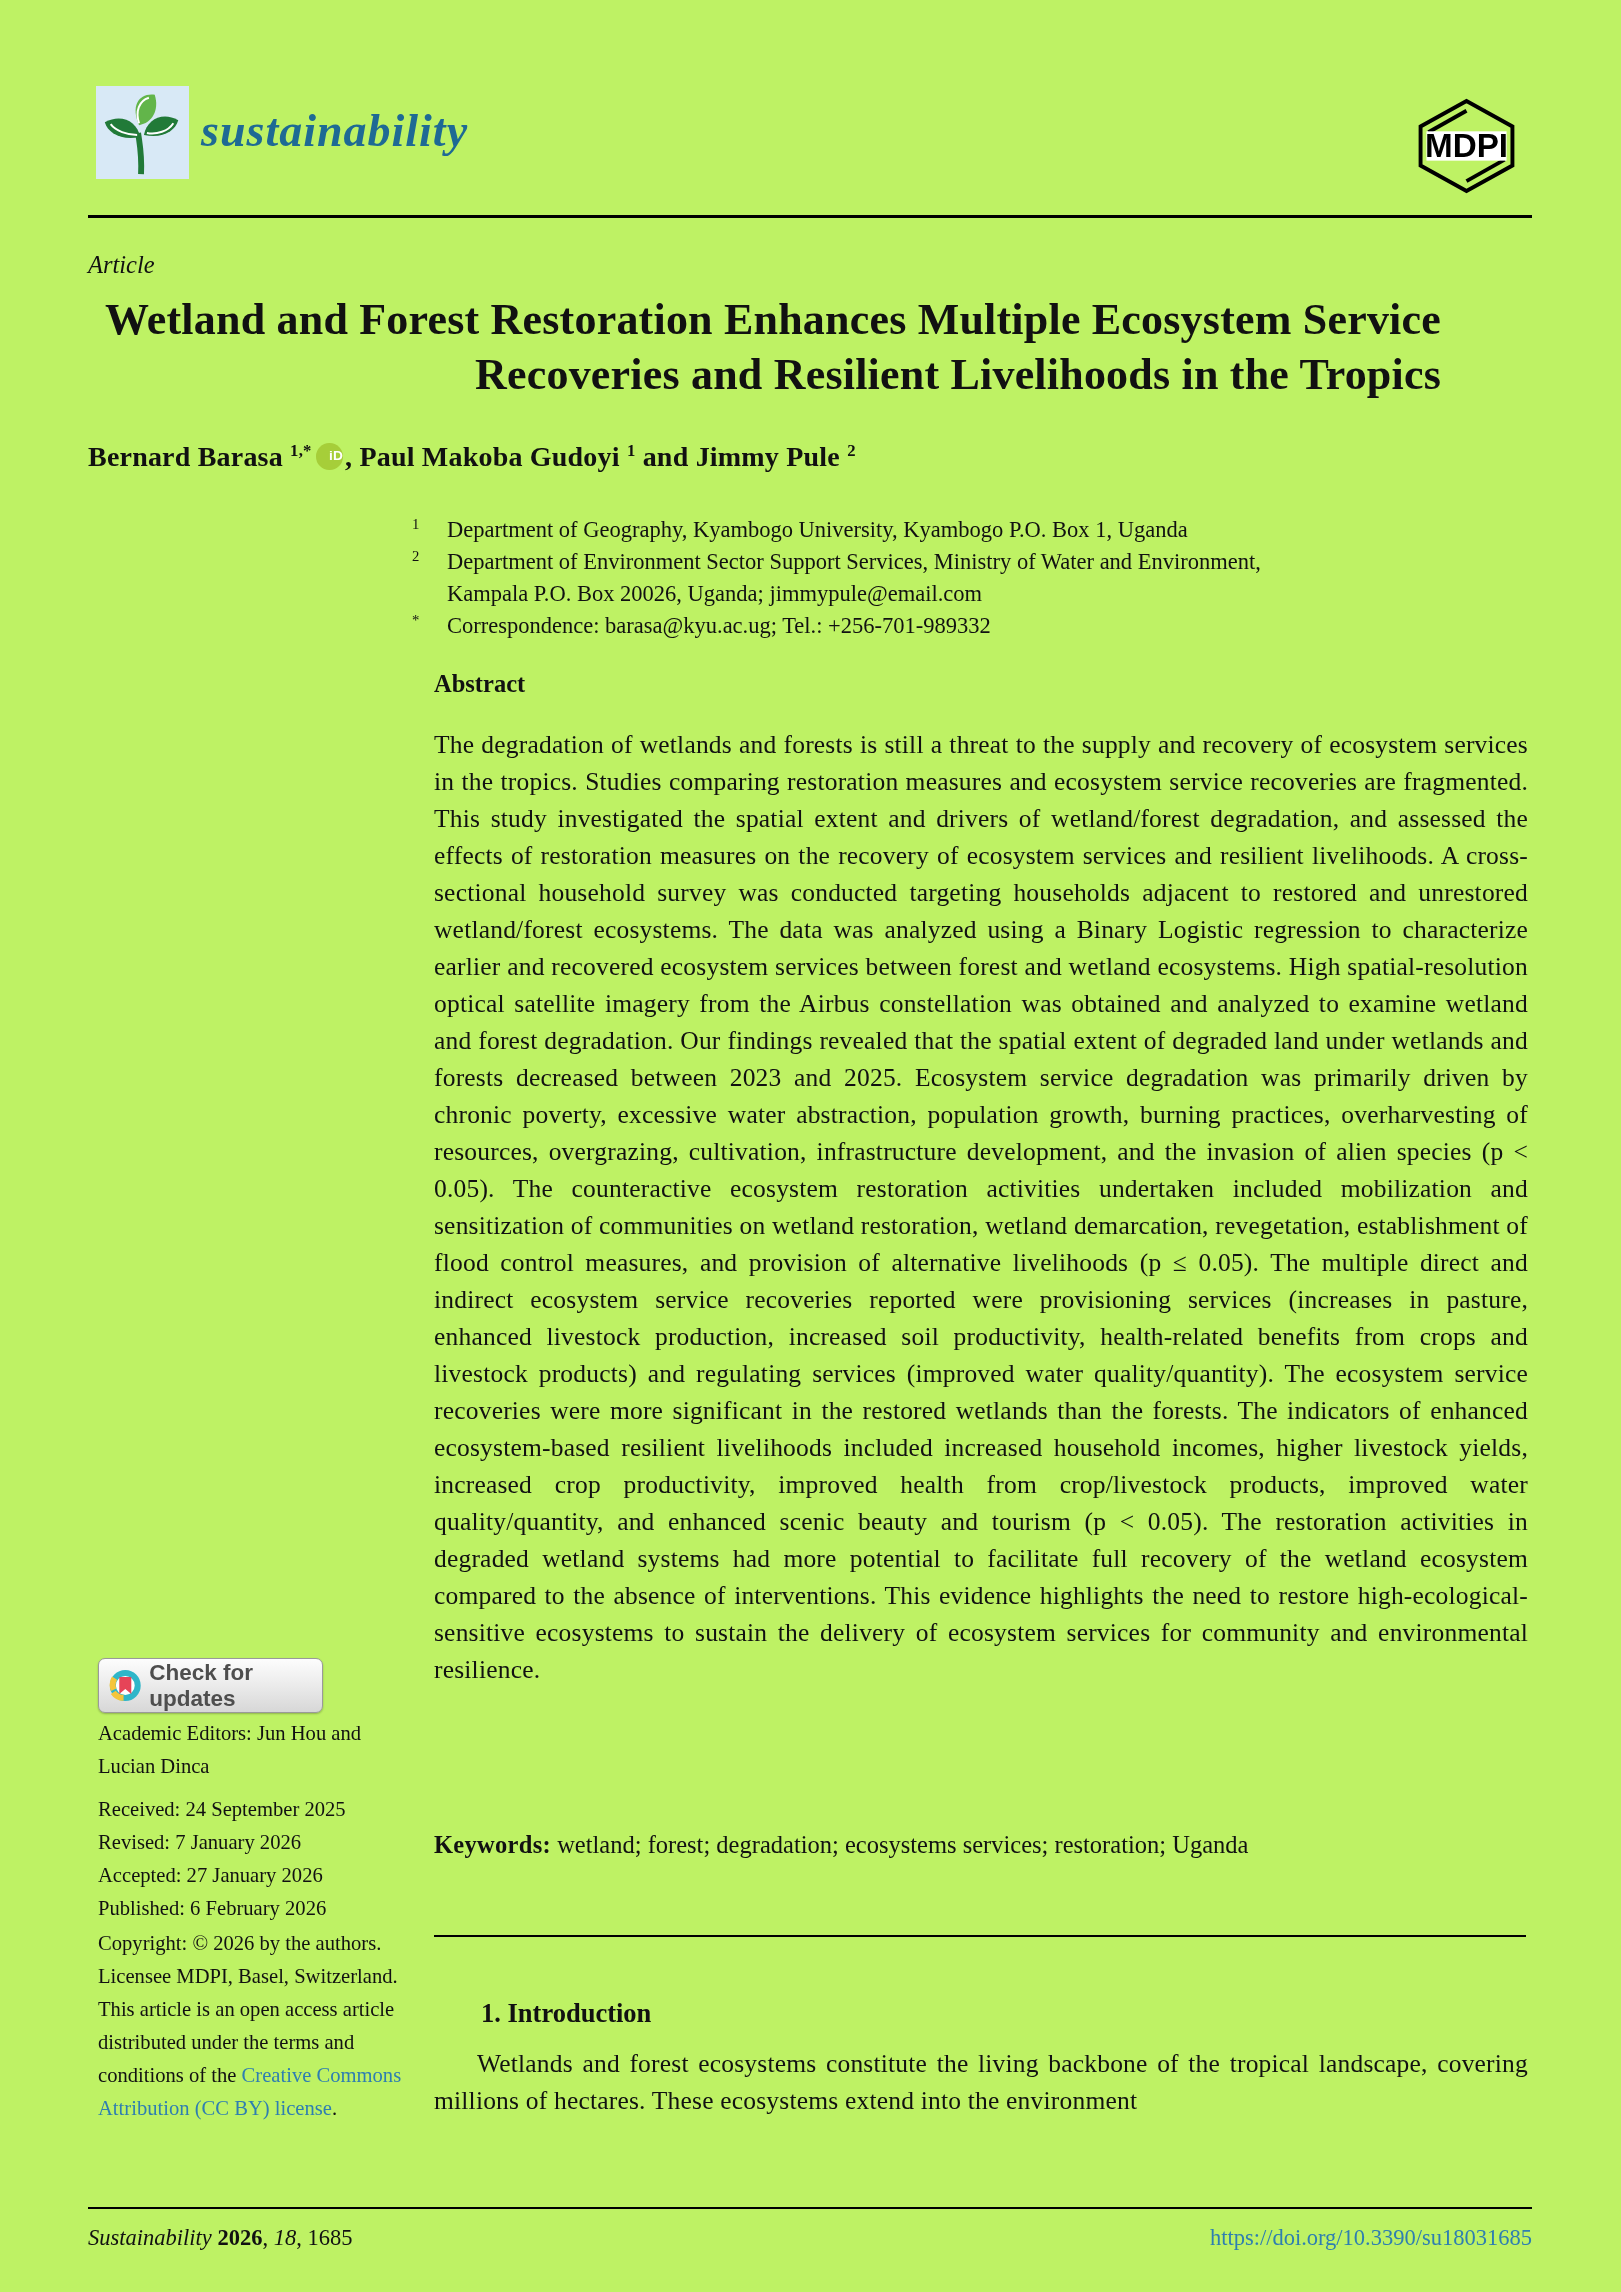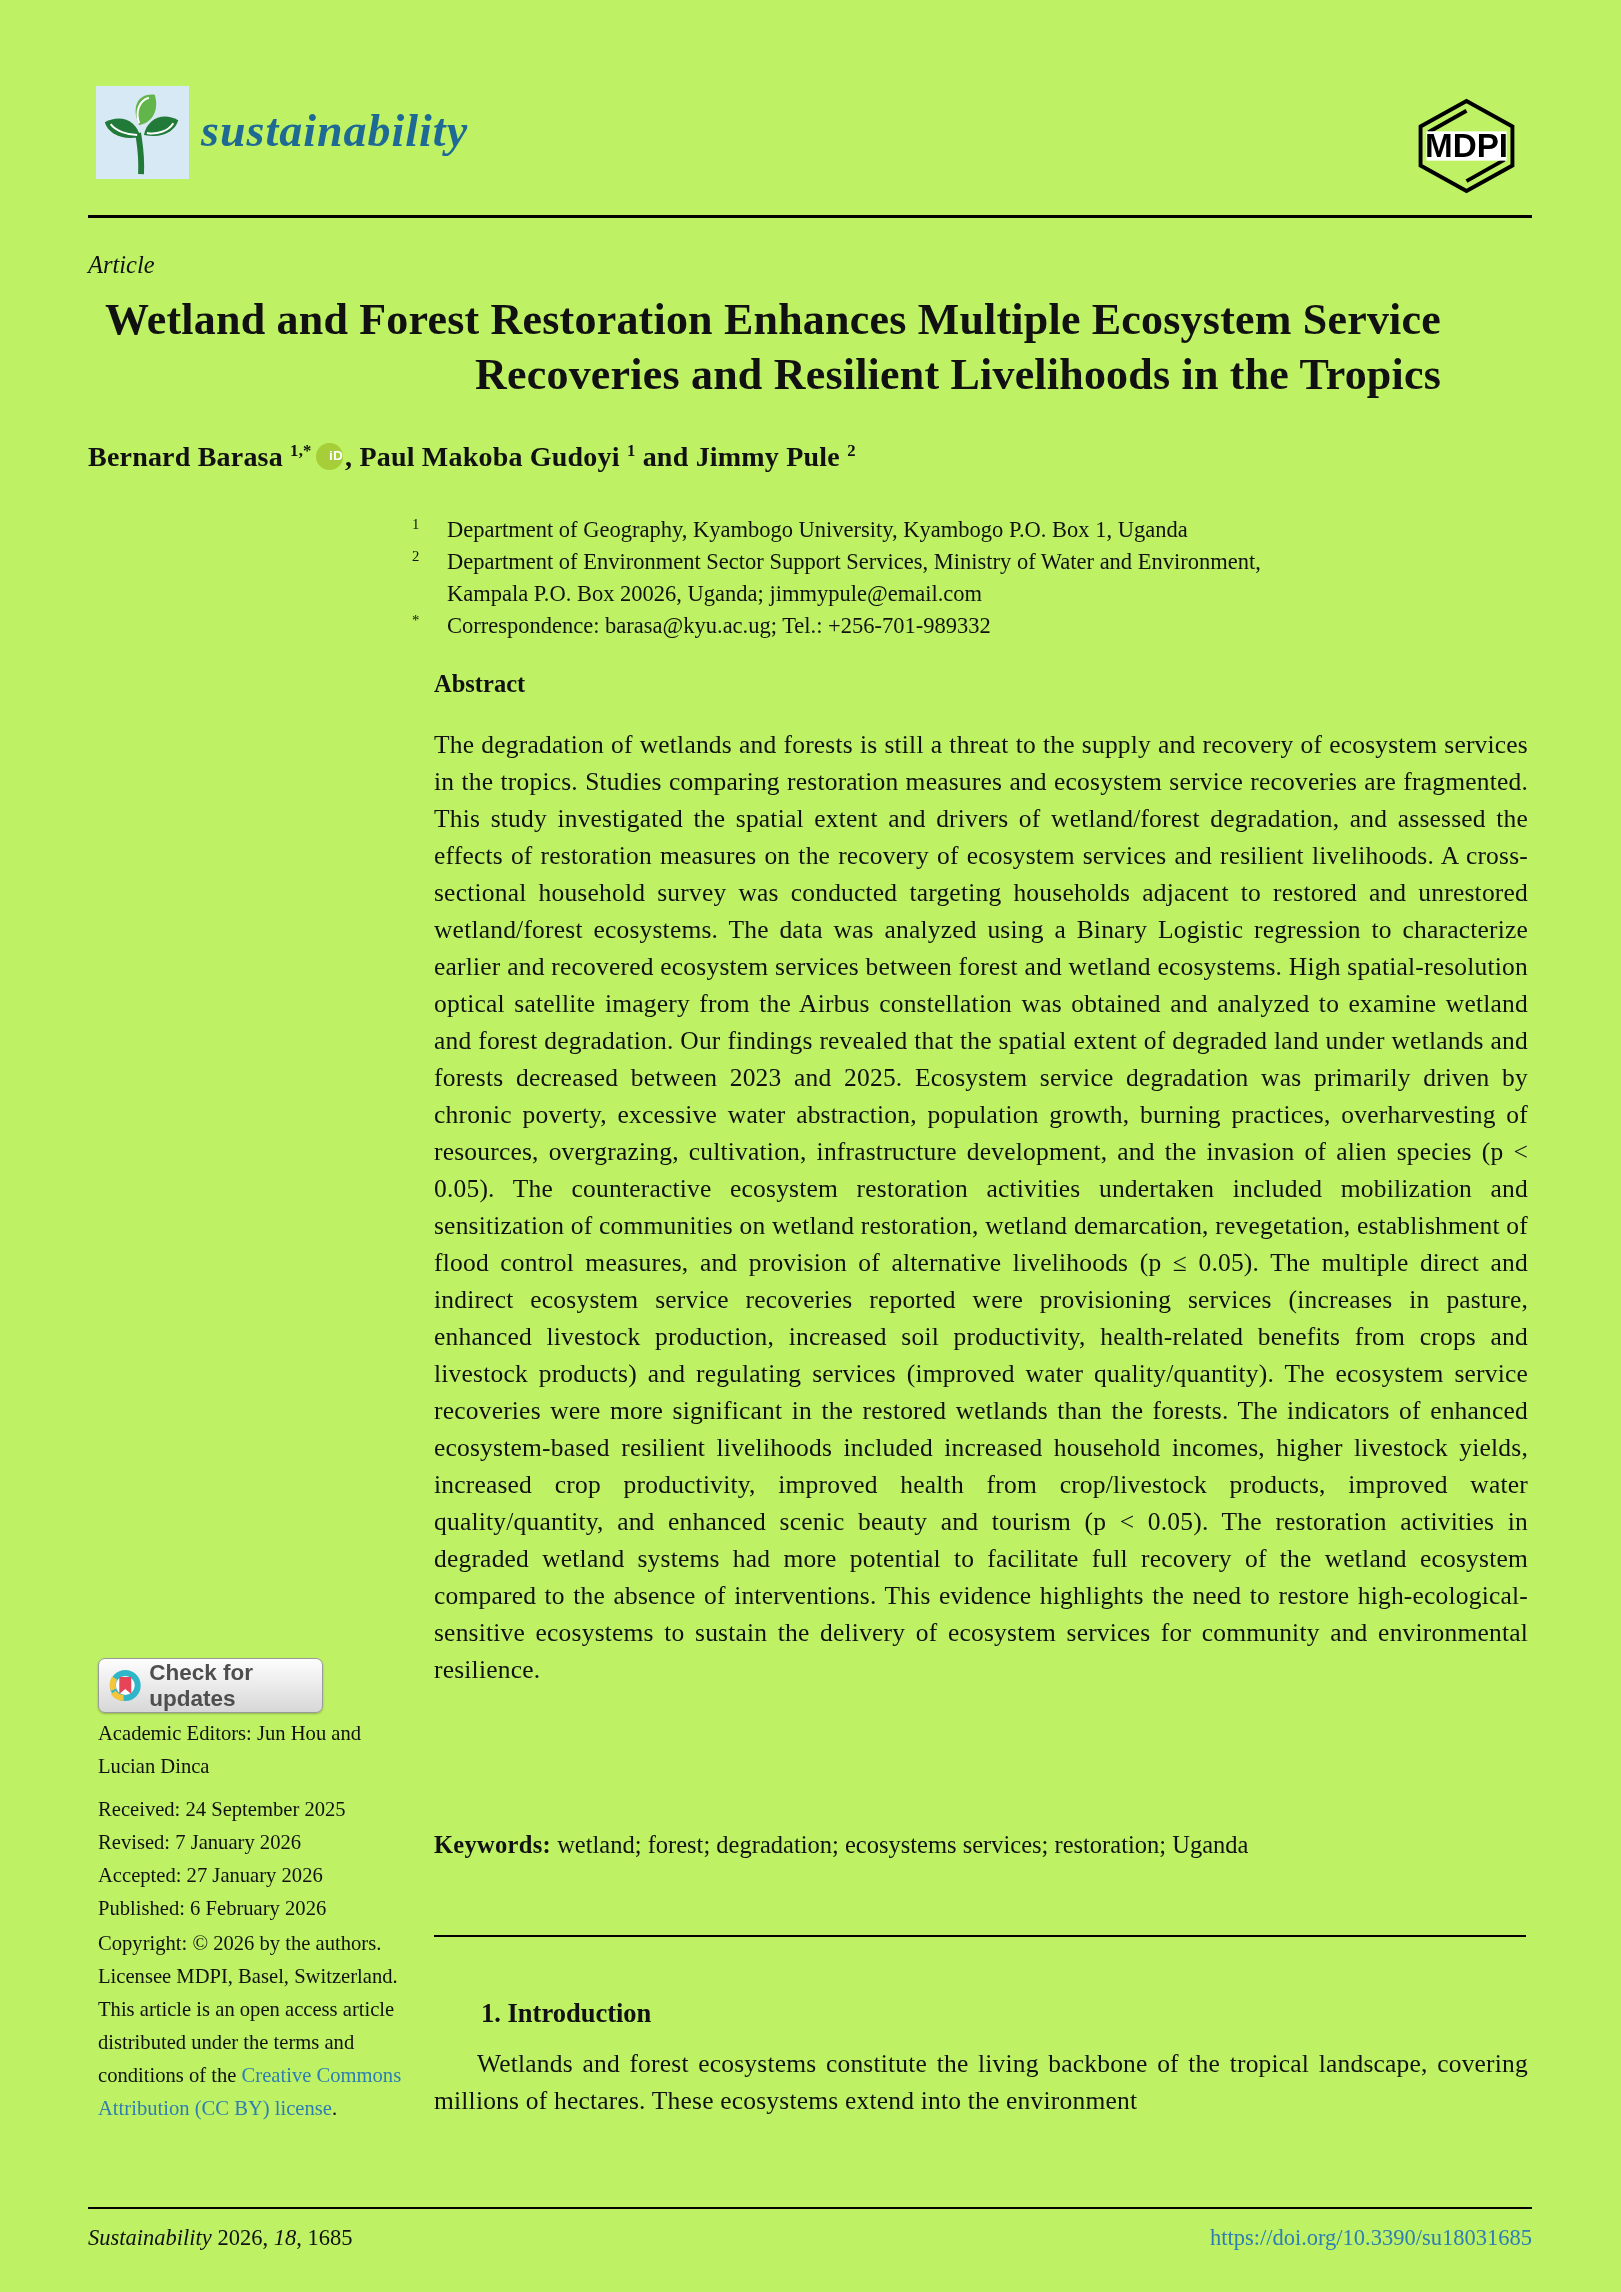--- a/index.html
+++ b/index.html
@@ -76,21 +76,21 @@
   .side-dates{top:1793px;}
   .side-copyright{top:1927px;}
   .link{color:#2e7eb1;text-decoration:none;cursor:pointer;}
   
   .footer-rule{position:absolute;left:88px;top:2207px;width:1444px;height:2px;background:#000;}
   .footer{
     position:absolute;left:88px;top:2225px;width:1444px;
     display:flex;justify-content:space-between;font-size:22.5px;
   }
   .fi{font-style:italic;}
-  .fb{font-weight:normal;}
+  .fb{font-weight:bold;}
 </style>
 </head>
 <body>
 
 <div class="page">
 
   <div class="logo-box">
     <svg width="93" height="93" viewBox="0 0 95 95">
       <path d="M46,90 C47,70 45,62 43,48" stroke="#217a38" stroke-width="6" fill="none"></path>
       <path d="M44,40 C35,20 44,7 60,9 C65,25 57,38 44,40 Z" fill="#62b54a"></path>

